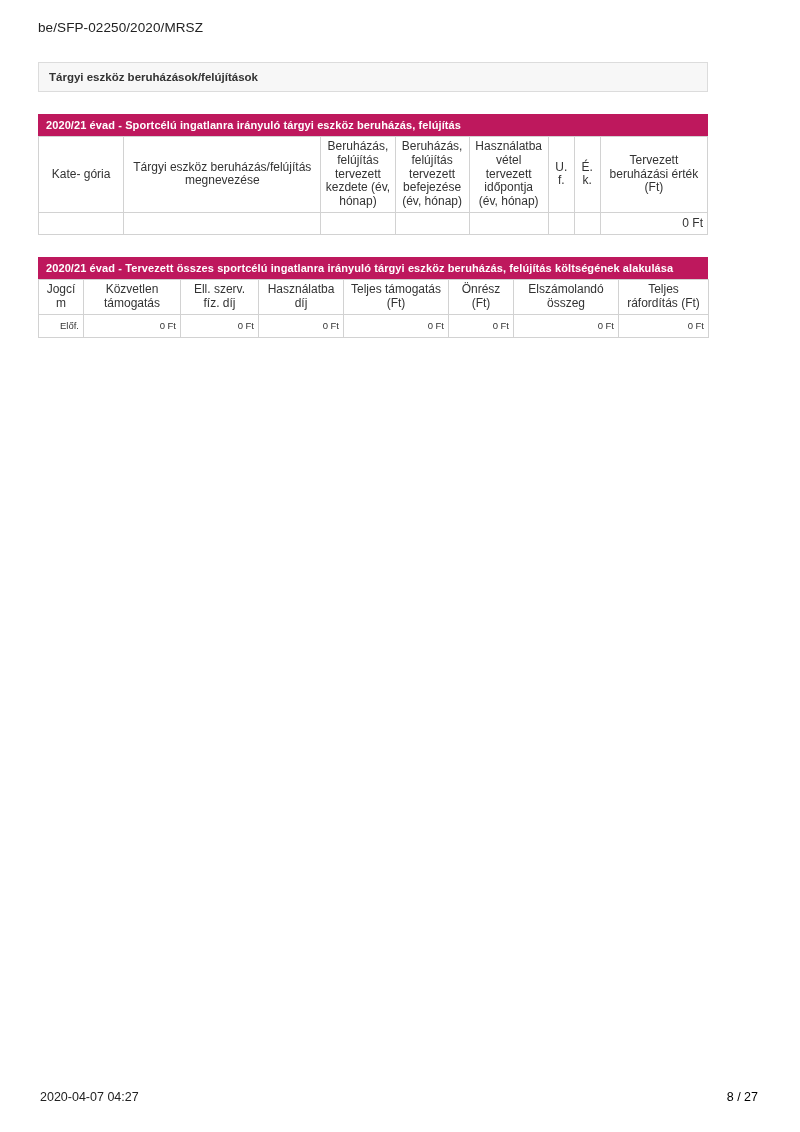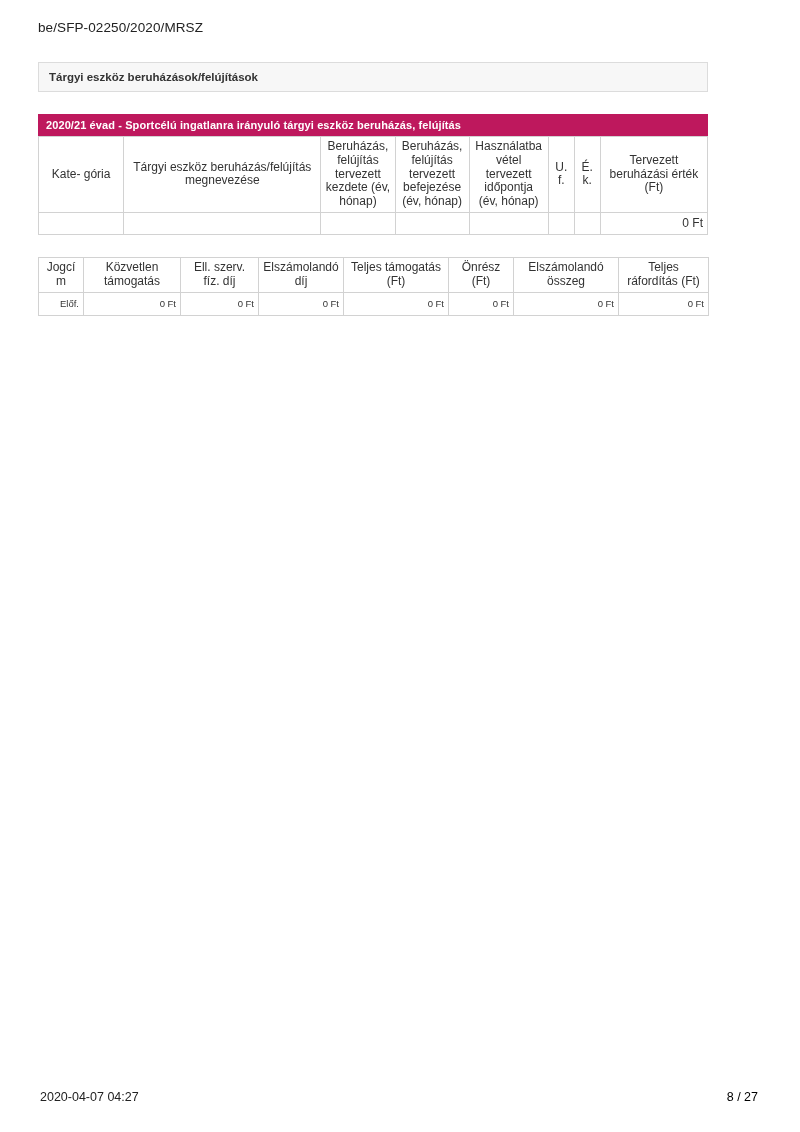--- a/index.html
+++ b/index.html
@@ -168,37 +168,38 @@
             <td class="val"></td>
             <td class="val">0 Ft</td>
           </tr>
         </tbody>
       </table>
     </div>
 
     <div class="spacer-20"></div>
 
     <div>
+      <div class="bar">2020/21 évad - Tervezett összes sportcélú ingatlanra irányuló tárgyi eszköz beruházás, felújítás költségének alakulása</div>
       <table class="grid grid2">
         <colgroup>
           <col style="width:45px">
           <col style="width:97px">
           <col style="width:78px">
           <col style="width:85px">
           <col style="width:105px">
           <col style="width:65px">
           <col style="width:105px">
           <col style="width:90px">
         </colgroup>
         <thead>
           <tr>
             <th>Jogcí m</th>
             <th>Közvetlen támogatás</th>
             <th>Ell. szerv. fíz. díj</th>
-            <th>Elszámolandó díj</th>
+            <th>Használatba díj</th>
             <th>Teljes támogatás (Ft)</th>
             <th>Önrész (Ft)</th>
             <th>Elszámolandó összeg</th>
             <th>Teljes ráfordítás (Ft)</th>
           </tr>
         </thead>
         <tbody>
           <tr>
             <td class="val">Előf.</td>
             <td class="val">0 Ft</td>

